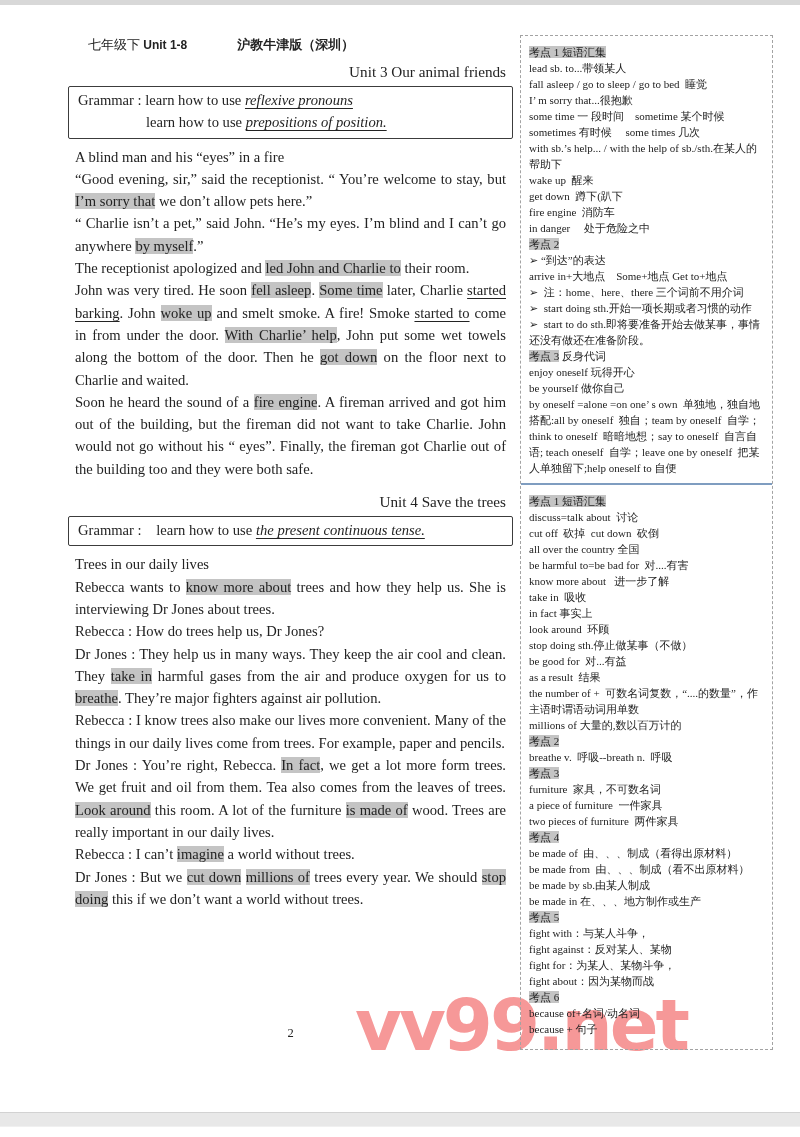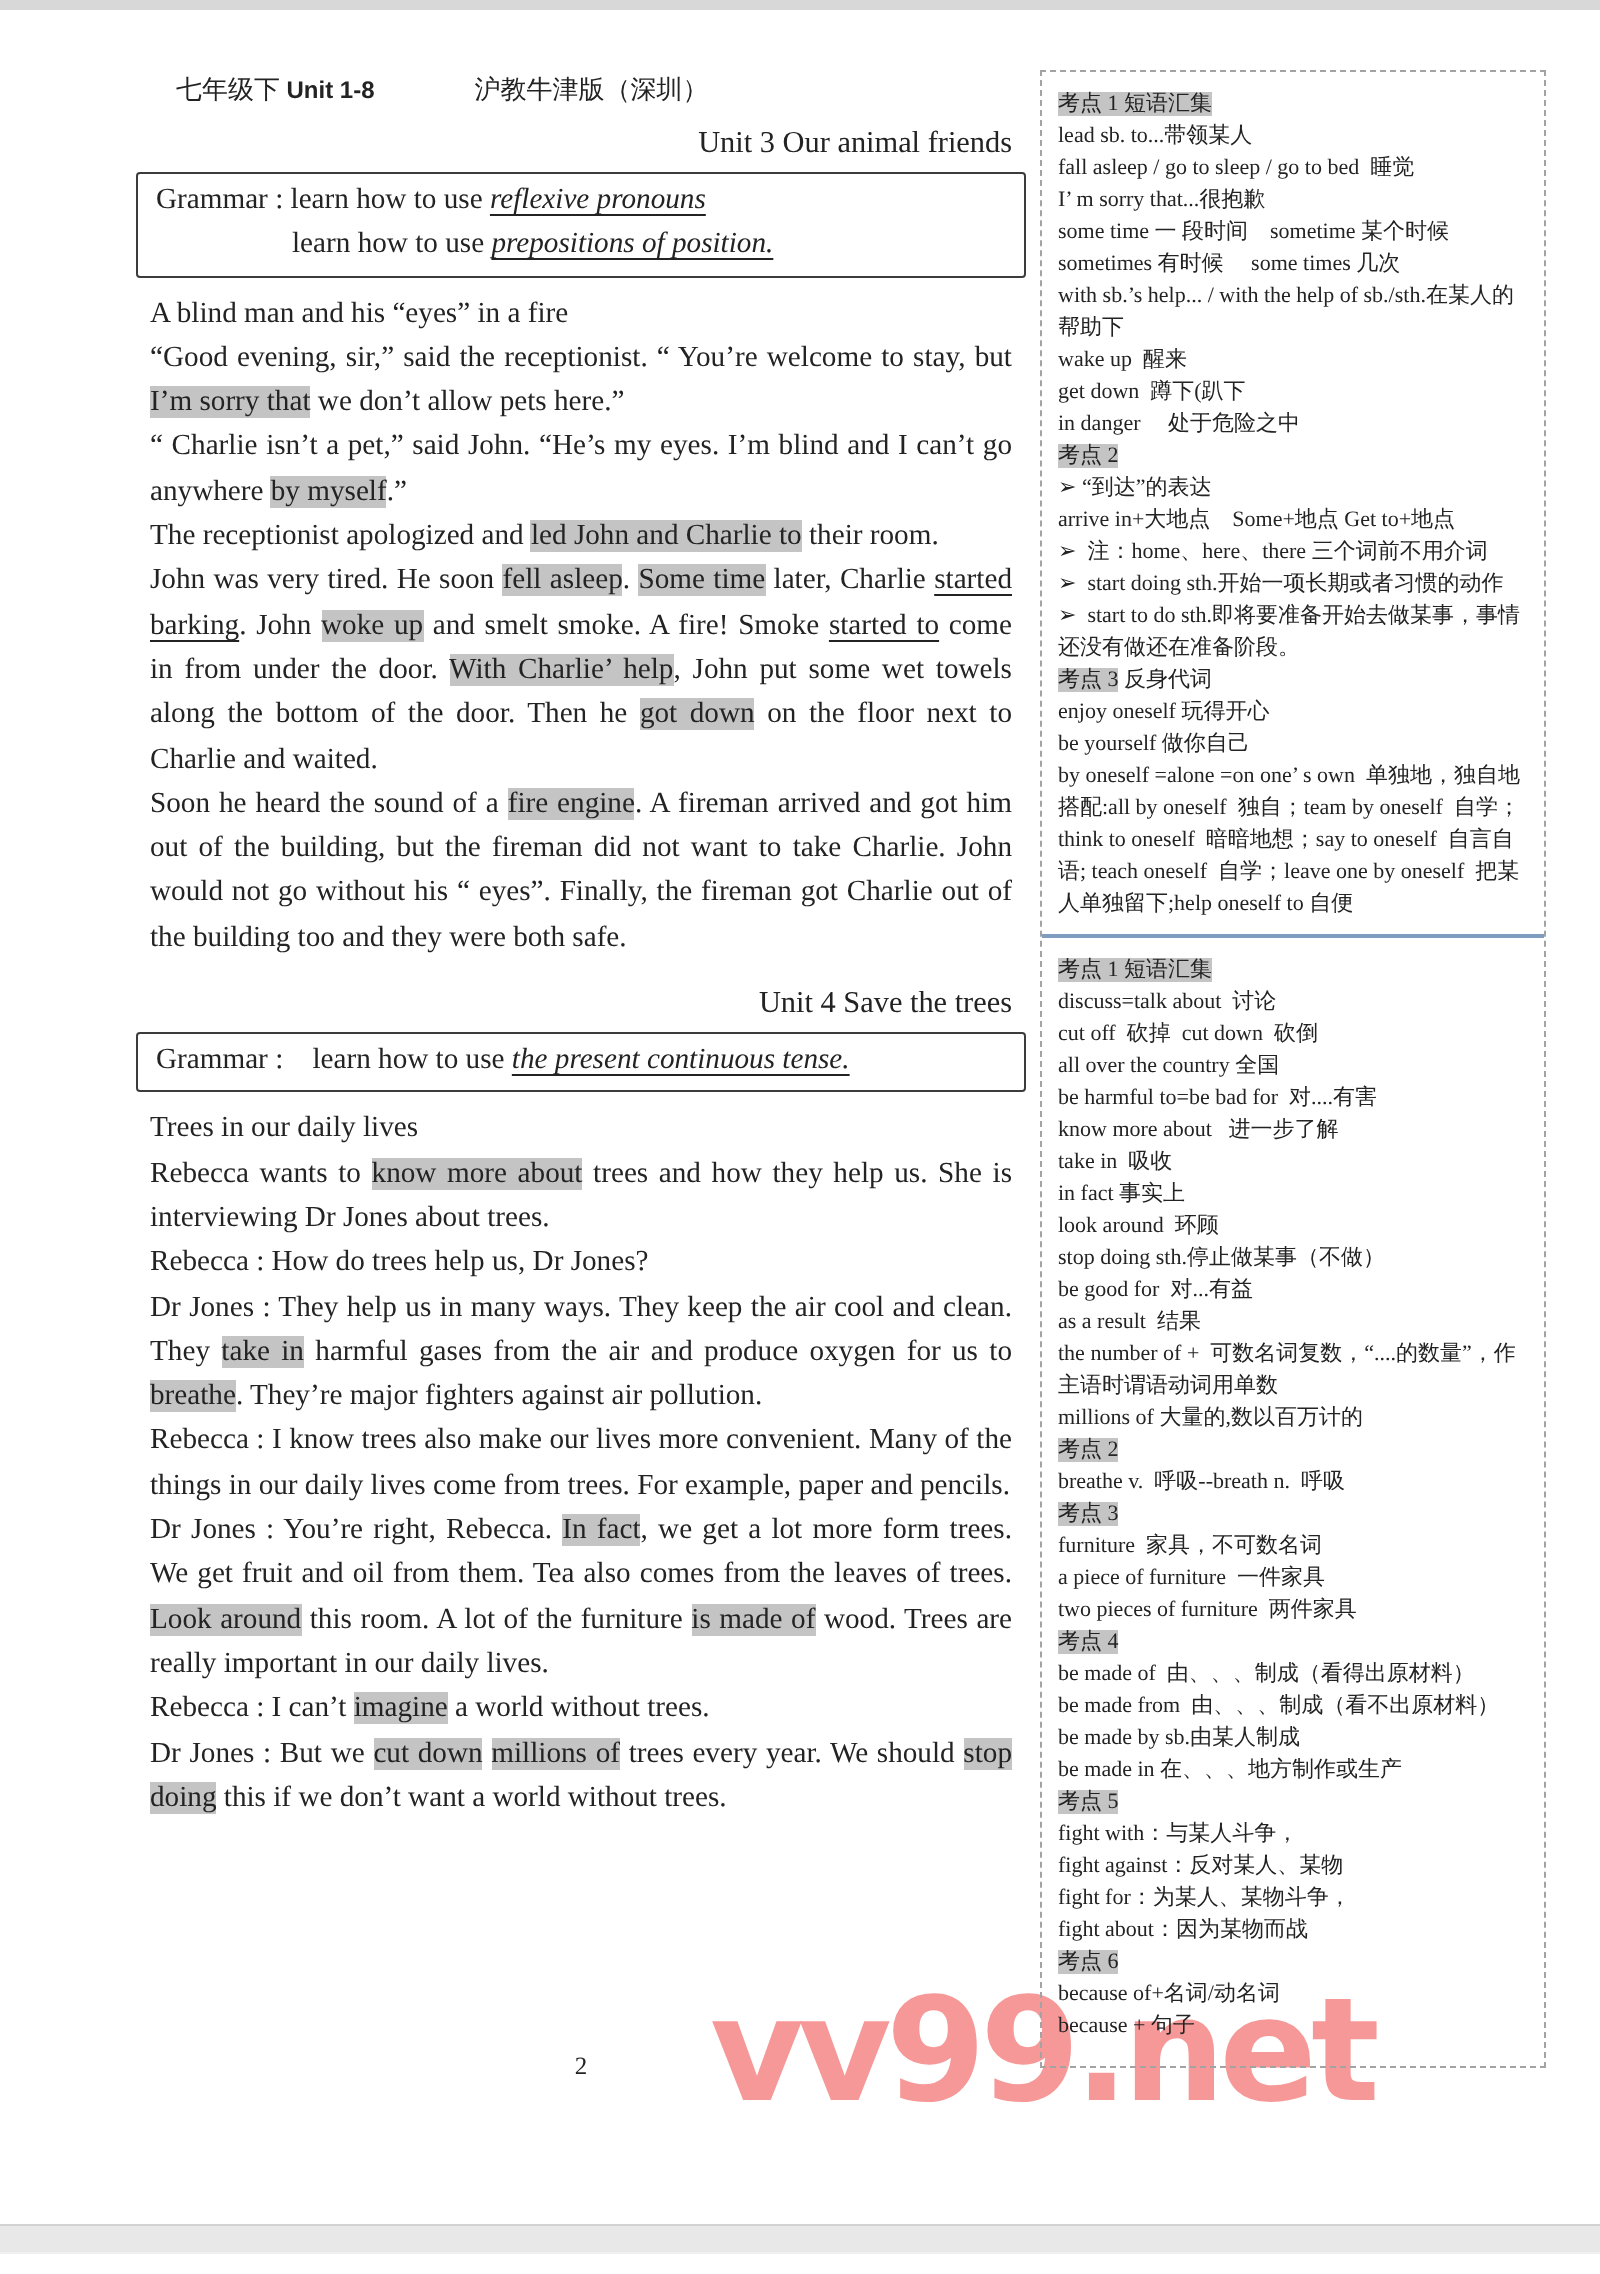--- a/index.html
+++ b/index.html
@@ -4,21 +4,21 @@
 <style>
   html,body{margin:0;padding:0;background:#ededed;}
   .page{position:relative;width:800px;height:1137px;background:#ffffff;overflow:hidden;
         font-family:"Liberation Serif","DejaVu Serif",serif;color:#232323;}
   .edge-top{position:absolute;top:0;left:0;right:0;height:5px;background:#d8d8d8;}
   .edge-bottom{position:absolute;left:0;right:0;top:1112px;height:13px;background:#e8e8e8;
         border-top:1px solid #d2d2d2;border-bottom:1px solid #f0f0f0;}
   .header{position:absolute;top:20px;left:75px;font-size:13px;white-space:pre;}
   .h-grade{font-size:13px;}
   .h-unit{font-family:"Liberation Sans","DejaVu Sans",sans-serif;font-weight:bold;font-size:12px;}
-  .h-edition{margin-left:50px;font-size:13px;}
+  .h-edition{margin-left:50px;font-size:13px;font-weight:bold;}
   .main{position:absolute;left:75px;top:61px;width:431px;font-size:14.6px;line-height:22.3px;
         text-align:justify;}
   .m-title{text-align:right;font-size:15.2px;line-height:21px;margin:11px 0 4px;}
   .main .m-title:first-child{margin-top:0;}
   .grammar-box{border:1.4px solid #3c3c3c;border-radius:2px;padding:2px 9px 4px;margin:2px -7px 7px;}
   .g-line{white-space:pre-wrap;line-height:22.3px;}
   .g-indent{padding-left:68px;}
   .para{margin:0;}
   .seg-h{background:var(--hl,#c4c4c4);}
   .seg-u{text-decoration:underline;text-underline-offset:3px;}
@@ -74,20 +74,21 @@
       <div class="side-section">
         <div class="side-line"><span class="seg-h">考点 1 短语汇集</span></div>
         <div class="side-line"><span class="seg-n">lead sb. to...带领某人</span></div>
         <div class="side-line"><span class="seg-n">fall asleep / go to sleep / go to bed  睡觉</span></div>
         <div class="side-line"><span class="seg-n">I’ m sorry that...很抱歉</span></div>
         <div class="side-line"><span class="seg-n">some time 一 段时间    sometime 某个时候</span></div>
         <div class="side-line"><span class="seg-n">sometimes 有时候     some times 几次</span></div>
         <div class="side-line"><span class="seg-n">with sb.’s help... / with the help of sb./sth.在某人的帮助下</span></div>
         <div class="side-line"><span class="seg-n">wake up  醒来</span></div>
         <div class="side-line"><span class="seg-n">get down  蹲下(趴下</span></div>
+        <div class="side-line"><span class="seg-n">fire engine  消防车</span></div>
         <div class="side-line"><span class="seg-n">in danger     处于危险之中</span></div>
         <div class="side-line"><span class="seg-h">考点 2</span></div>
         <div class="side-line"><span class="seg-n">➢ “到达”的表达</span></div>
         <div class="side-line"><span class="seg-n">arrive in+大地点    Some+地点 Get to+地点</span></div>
         <div class="side-line"><span class="seg-n">➢  注：home、here、there 三个词前不用介词</span></div>
         <div class="side-line"><span class="seg-n">➢  start doing sth.开始一项长期或者习惯的动作</span></div>
         <div class="side-line"><span class="seg-n">➢  start to do sth.即将要准备开始去做某事，事情还没有做还在准备阶段。</span></div>
         <div class="side-line"><span class="seg-h">考点 3</span><span class="seg-n"> 反身代词</span></div>
         <div class="side-line"><span class="seg-n">enjoy oneself 玩得开心</span></div>
         <div class="side-line"><span class="seg-n">be yourself 做你自己</span></div>

